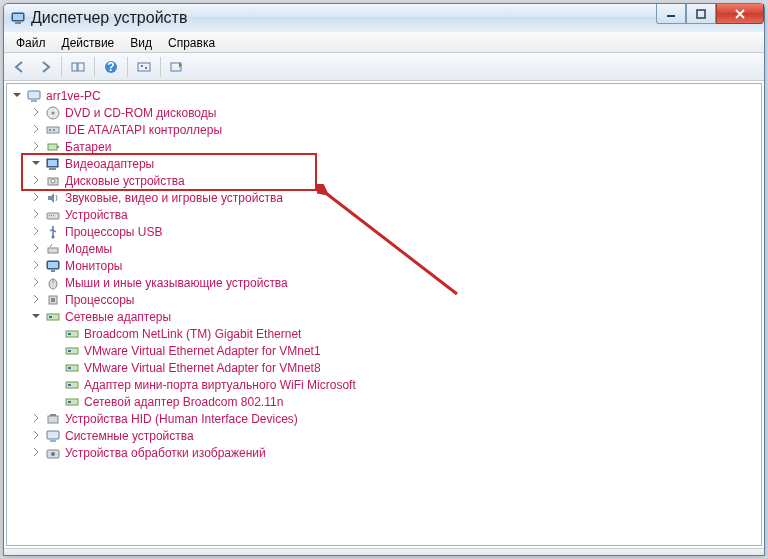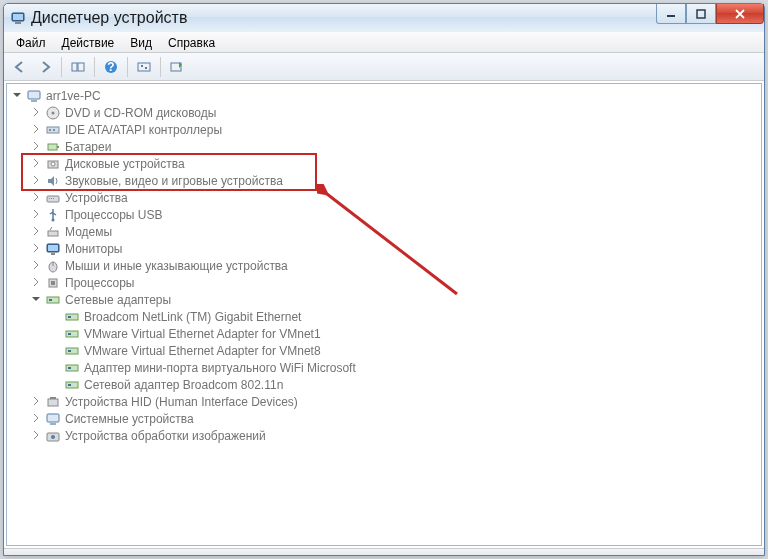--- a/index.html
+++ b/index.html
@@ -22,21 +22,21 @@
 .toolbar { height: 28px; background: linear-gradient(#f7f9fc,#e6ecf3); border-bottom: 1px solid #c9ccd1; display: flex; align-items: center; padding: 0 4px; gap: 1px; }
 .tbtn { width: 24px; height: 24px; display: flex; align-items: center; justify-content: center; border: 1px solid transparent; border-radius: 2px; }
 .tsep { width: 1px; height: 20px; background: #c9ccd1; margin: 0 3px; }
 
 .tree-wrap { flex: 1; margin: 2px; border: 1px solid #9fb6cd; background: #fff; overflow: auto; padding: 3px 0; position: relative; }
 .node { position: relative; }
 .row { display: flex; align-items: center; height: 17px; white-space: nowrap; cursor: default; }
 .exp { width: 11px; height: 11px; margin: 0 3px 0 0; display: flex; align-items: center; justify-content: center; flex-shrink: 0; }
 .exp svg { display: block; }
 .ticon { width: 16px; height: 16px; margin-right: 4px; flex-shrink: 0; }
-.label { color: #737373; }
+.label { color: #be185d; }
 .children { padding-left: 19px; }
 
 .highlight-box { position: absolute; border: 2px solid #c62828; pointer-events: none; }
 .arrow-svg { position: absolute; pointer-events: none; }
 
 .statusbar { height: 7px; background: linear-gradient(#f2f4f7,#e6e9ed); border-top: 1px solid #c9ccd1; }
 </style>
 </head>
 <body>
 
@@ -166,20 +166,33 @@
               </svg>
             </span>
             <span class="ticon"><svg width="16" height="16">
                 <rect x="3" y="5" width="9" height="6" fill="#cde4c3" stroke="#6b9e5a"></rect>
                 <rect x="12" y="7" width="2" height="2" fill="#6b9e5a"></rect>
               </svg></span>
             <span class="label">Батареи</span>
           </div>
 
         <div class="node">
+          <div class="row">
+              <span class="exp">
+                <svg width="9" height="9">
+                  <path d="M0 2 L4 6 L8 2" fill="#595959"></path>
+                </svg>
+              </span>
+              <span class="ticon"><svg width="16" height="16">
+                  <rect x="2" y="3" width="11" height="8" fill="#3d6ea5" stroke="#2a4d75"></rect>
+                  <rect x="3" y="4" width="9" height="6" fill="#a9d0f5"></rect>
+                  <rect x="4" y="12" width="7" height="2" fill="#888"></rect>
+                </svg></span>
+              <span class="label">Видеоадаптеры</span>
+            </div>
         </div>
 
         <div class="row">
             <span class="exp">
               <svg width="9" height="9">
                 <path d="M2 0 L6 4 L2 8" fill="none" stroke="#888" stroke-width="1"></path>
               </svg>
             </span>
             <span class="ticon"><svg width="16" height="16">
                 <rect x="3" y="5" width="10" height="7" fill="#d8dce0" stroke="#888"></rect>

